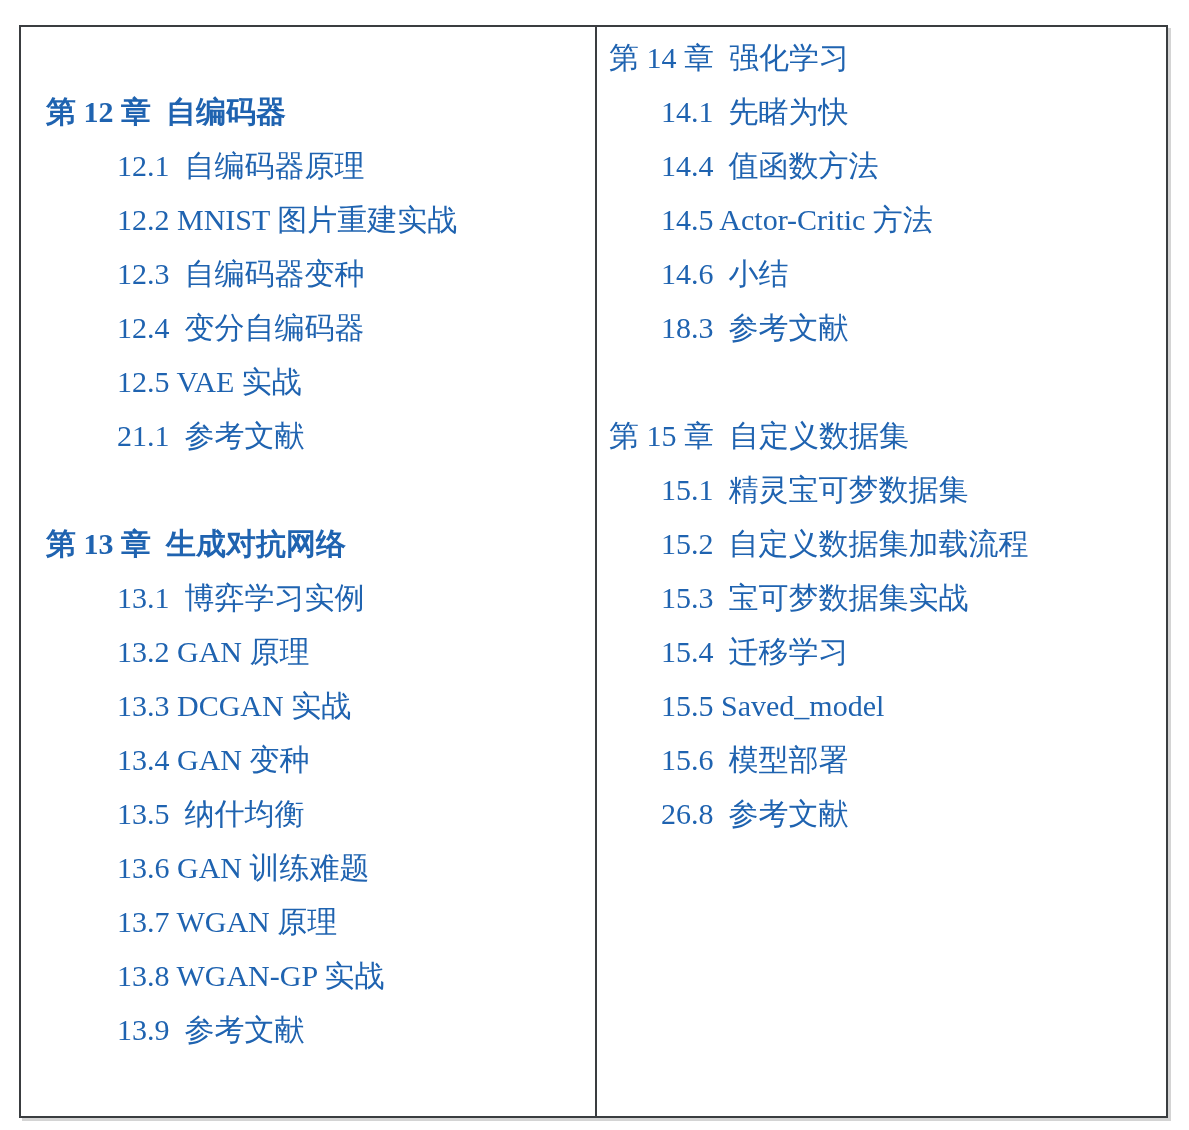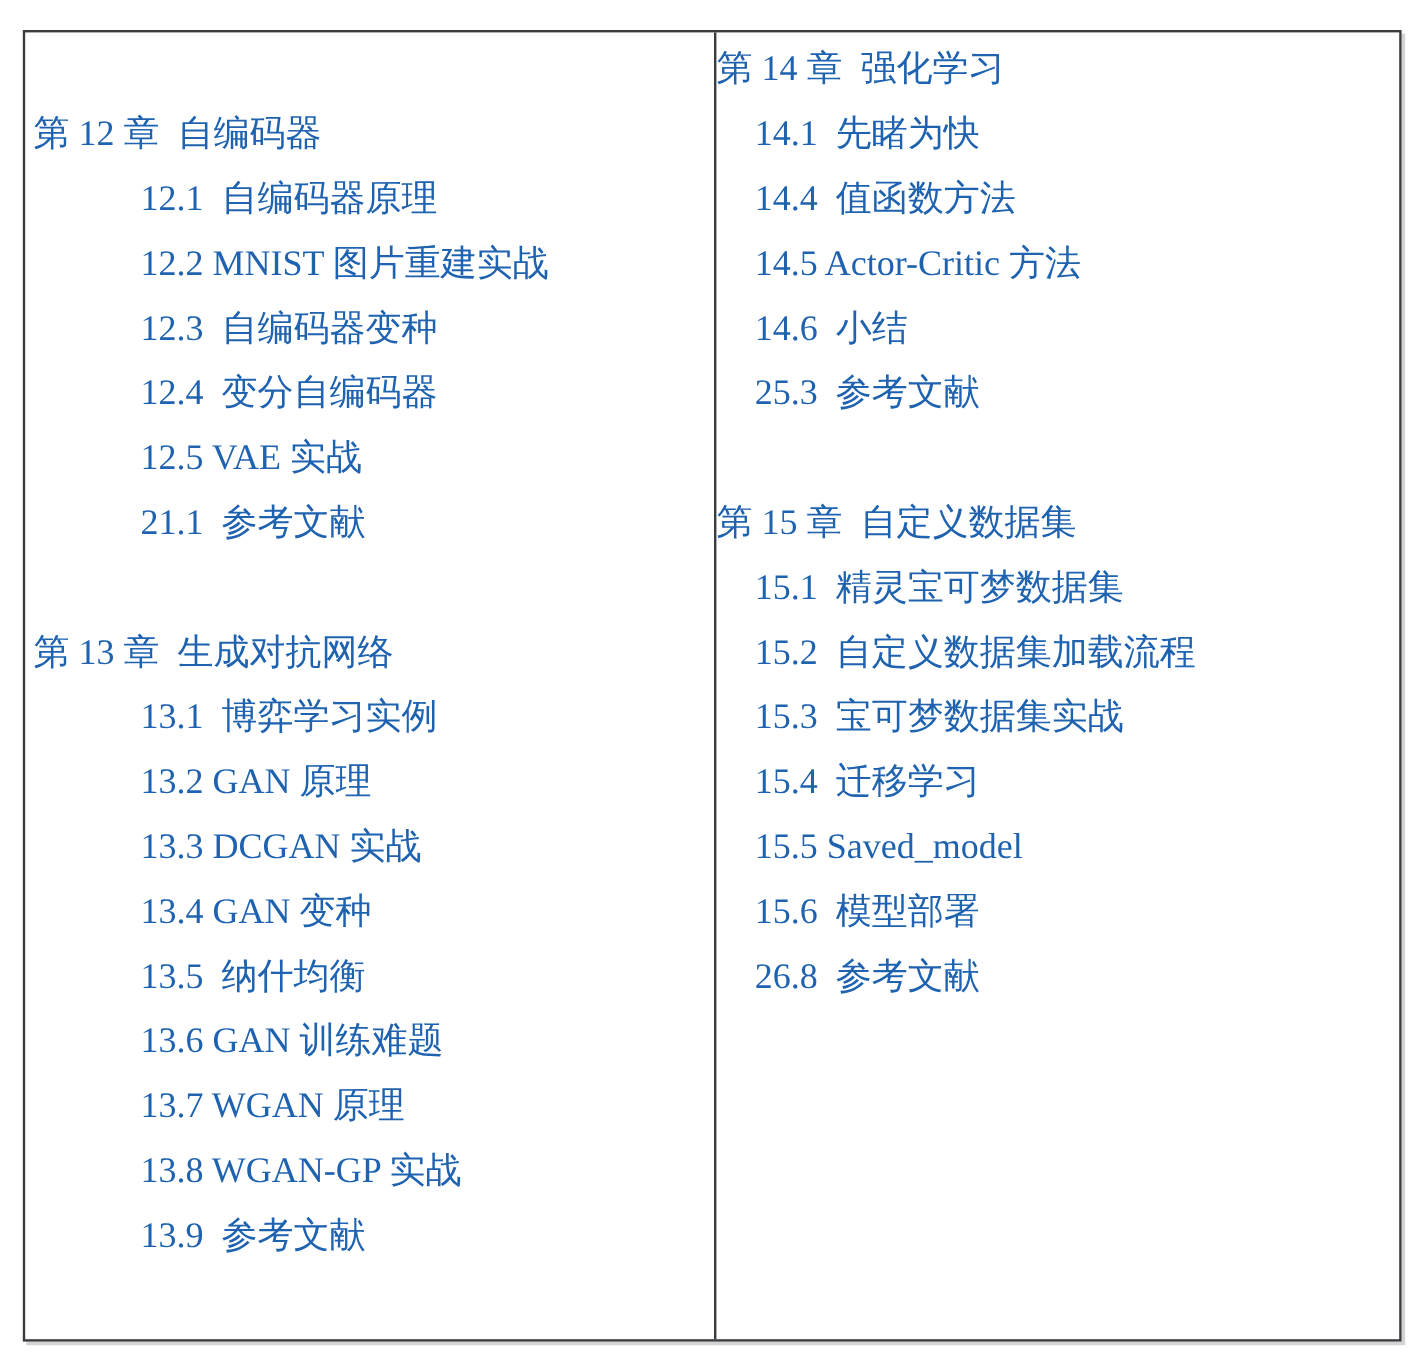--- a/index.html
+++ b/index.html
@@ -34,24 +34,24 @@
   }
   .toc-col-right {
     flex: 1;
     padding-top: 4px;
   }
   .toc-row {
     line-height: 54px;
     white-space: pre;
   }
   .chapter + .chapter { margin-top: 54px; }
-  .toc-col-left  .chapter-title { padding-left: 7px; }
+  .toc-col-left  .chapter-title { padding-left: 25px; font-weight: bold; }
   .toc-col-left  .section       { padding-left: 96px; }
-  .toc-col-right .chapter-title { }
-  .toc-col-right .section       { padding-left: 32px; }
+  .toc-col-right .chapter-title { padding-left: 12px; }
+  .toc-col-right .section       { padding-left: 64px; }
 </style>
 </head>
 <body>
 
 <div class="toc-box">
 
   <div class="toc-col toc-col-left">
 
     <div class="chapter">
       <div class="toc-row chapter-title">第 12 章  自编码器</div>
@@ -79,21 +79,21 @@
   </div>
 
   <div class="toc-col toc-col-right">
 
     <div class="chapter">
       <div class="toc-row chapter-title">第 14 章  强化学习</div>
       <div class="toc-row section">14.1  先睹为快</div>
       <div class="toc-row section">14.4  值函数方法</div>
       <div class="toc-row section">14.5 Actor-Critic 方法</div>
       <div class="toc-row section">14.6  小结</div>
-      <div class="toc-row section">25.3  参考文献</div>
+      <div class="toc-row section">18.3  参考文献</div>
     </div>
 
     <div class="chapter">
       <div class="toc-row chapter-title">第 15 章  自定义数据集</div>
       <div class="toc-row section">15.1  精灵宝可梦数据集</div>
       <div class="toc-row section">15.2  自定义数据集加载流程</div>
       <div class="toc-row section">15.3  宝可梦数据集实战</div>
       <div class="toc-row section">15.4  迁移学习</div>
       <div class="toc-row section">15.5 Saved_model</div>
       <div class="toc-row section">15.6  模型部署</div>

